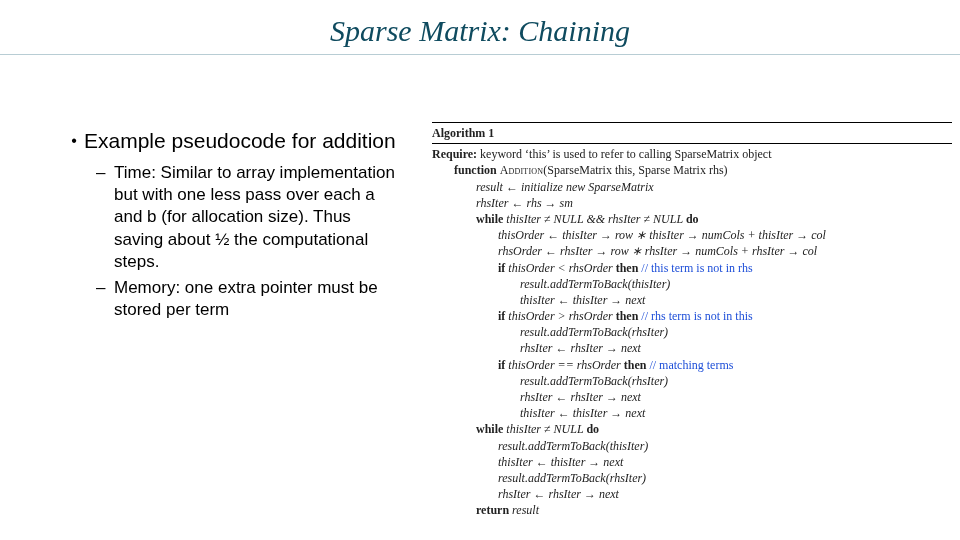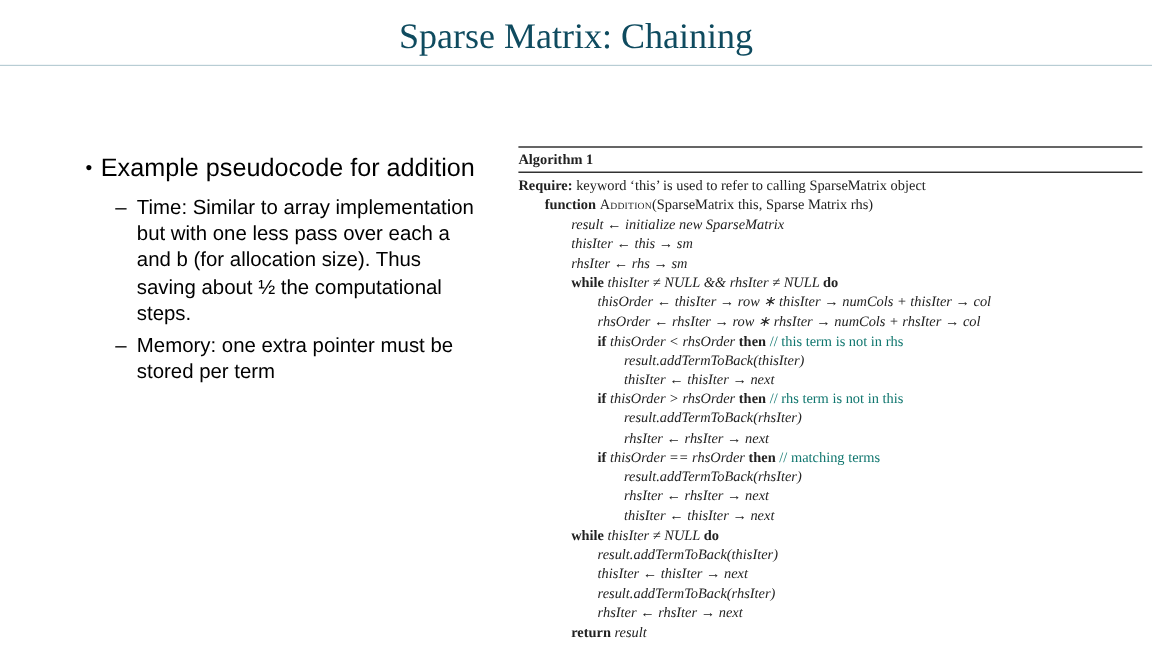--- a/index.html
+++ b/index.html
@@ -16,20 +16,21 @@
     height: 540px;
     font-family: Arial, Helvetica, sans-serif;
   }
   .title {
     position: absolute;
     top: 14px;
     left: 0;
     width: 100%;
     text-align: center;
     font-family: Georgia, 'Times New Roman', serif;
+    font-style: italic;
     font-size: 30px;
     color: #0f4b5f;
   }
   .underline {
     position: absolute;
     top: 54px;
     left: 0;
     width: 100%;
     height: 1px;
     background: #b8cdd4;
@@ -91,21 +92,21 @@
   .algo-caption {
     font-family: 'Times New Roman', Times, serif;
   }
   .algo-caption b { font-weight: bold; }
   .kw { font-weight: bold; font-style: normal; }
   .sc {
     font-variant: small-caps;
     letter-spacing: 0.2px;
   }
   .it { font-style: italic; }
-  .cmt { color: #0f766e; font-style: normal; }
+  .cmt { color: #1d4ed8; font-style: normal; }
   .ind1 { padding-left: 22px; }
   .ind2 { padding-left: 44px; }
   .ind3 { padding-left: 66px; }
   .ind4 { padding-left: 88px; }
 </style>
 </head>
 <body>
 
 <div class="slide">
 
@@ -138,21 +139,20 @@
 
     <div>
       <div>
         <span class="kw">Require:</span><span> keyword ‘this’ is used to refer to calling SparseMatrix object</span>
       </div>
       <div class="ind1">
         <span class="kw">function</span>
         <span> </span><span class="sc">Addition</span><span>(SparseMatrix this, Sparse Matrix rhs)</span>
       </div>
       <div class="ind2 it">result ← initialize new SparseMatrix</div>
-      <div class="ind2 it">thisIter ← this → sm</div>
       <div class="ind2 it">rhsIter ← rhs → sm</div>
 
       <div class="ind2">
         <span class="kw">while</span><span class="it"> thisIter ≠ NULL   &amp;&amp;   rhsIter ≠ NULL </span><span class="kw">do</span>
       </div>
       <div class="ind3 it">thisOrder ← thisIter → row ∗ thisIter → numCols + thisIter → col</div>
       <div class="ind3 it">rhsOrder ← rhsIter → row ∗ rhsIter → numCols + rhsIter → col</div>
 
       <div class="ind3">
         <span class="kw">if</span><span class="it"> thisOrder &lt; rhsOrder </span><span class="kw">then</span>

